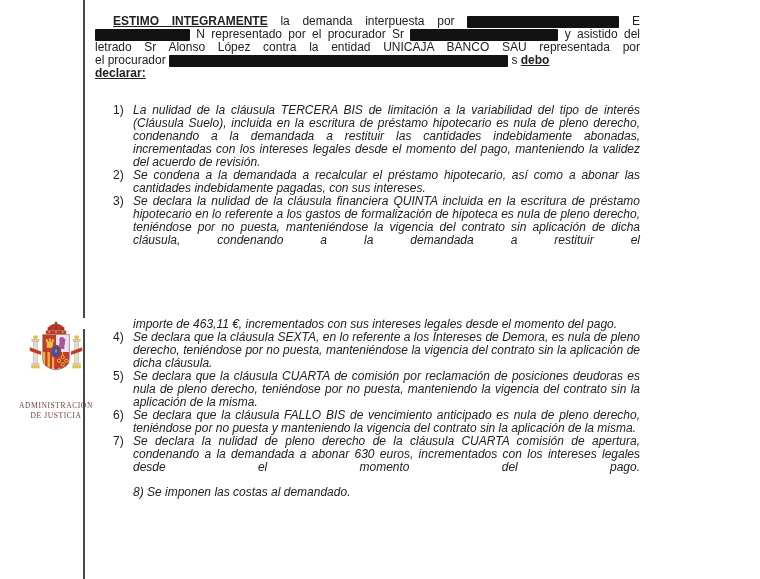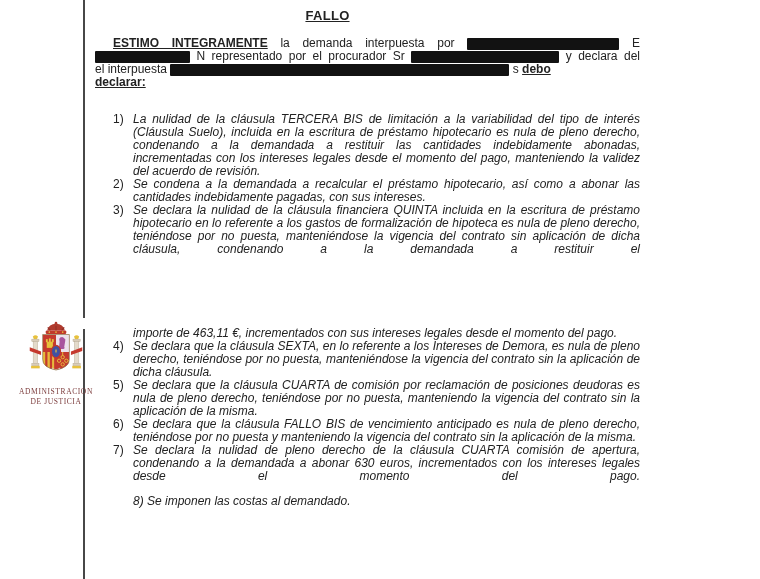--- a/index.html
+++ b/index.html
@@ -12,21 +12,21 @@
   .rule{position:absolute;left:83px;width:2px;background:#474747;}
   .rule-top{top:0;height:318px;}
   .rule-bottom{top:329px;height:250px;}
 
   
   .seal{position:absolute;left:12px;top:321px;width:88px;text-align:center;}
   .seal svg{display:block;margin:0 auto;}
   .seal-caption{
     font-family:"Liberation Serif","DejaVu Serif",serif;
     font-size:7.5px;line-height:9.5px;letter-spacing:0.6px;
-    color:#7b3b3b;margin-top:4px;white-space:nowrap;
+    color:#7b3b3b;margin-top:18px;white-space:nowrap;
   }
 
   
   .content{position:absolute;left:95px;top:0;width:545px;}
   .title{margin:9px 80px 0 0;text-align:center;font-weight:bold;
          text-decoration:underline;font-size:13px;letter-spacing:0.3px;}
   .intro{margin-top:15px;}
   .jline{text-align:justify;text-align-last:justify;}
   .lline{text-align:left;}
   .indent{padding-left:18px;}
@@ -112,37 +112,39 @@
     <path d="M48.5 29.5 L59.5 25.5 L59.5 29 L48.5 33 Z" fill="#c5392e"></path>
   </svg>
   <div class="seal-caption">
     <div>ADMINISTRACION</div>
     <div>DE JUSTICIA</div>
   </div>
 </div>
 
 <div class="content">
 
-  <div class="title">FALLO</div>
 
   <div class="intro">
     <div class="jline indent">
       <span class="bu">ESTIMO INTEGRAMENTE</span>
       <span>la demanda interpuesta por</span>
       <span class="redact" style="width:152px"></span>
       <span>E</span>
     </div>
     <div class="jline">
       <span class="redact" style="width:95px"></span>
       <span>N representado por el procurador  Sr</span>
       <span class="redact" style="width:148px"></span>
-      <span>y declara del</span>
+      <span>y asistido del</span>
+    </div>
+    <div class="jline">
+      <span>letrado Sr Alonso López contra la entidad UNICAJA BANCO SAU representada por</span>
     </div>
     <div class="lline">
-      <span>el interpuesta</span>
+      <span>el procurador</span>
       <span class="redact" style="width:339px"></span>
       <span>s</span>
       <span class="bu">debo</span>
     </div>
     <div class="lline">
       <span class="bu">declarar:</span>
     </div>
   </div>
 
   <div class="list">

